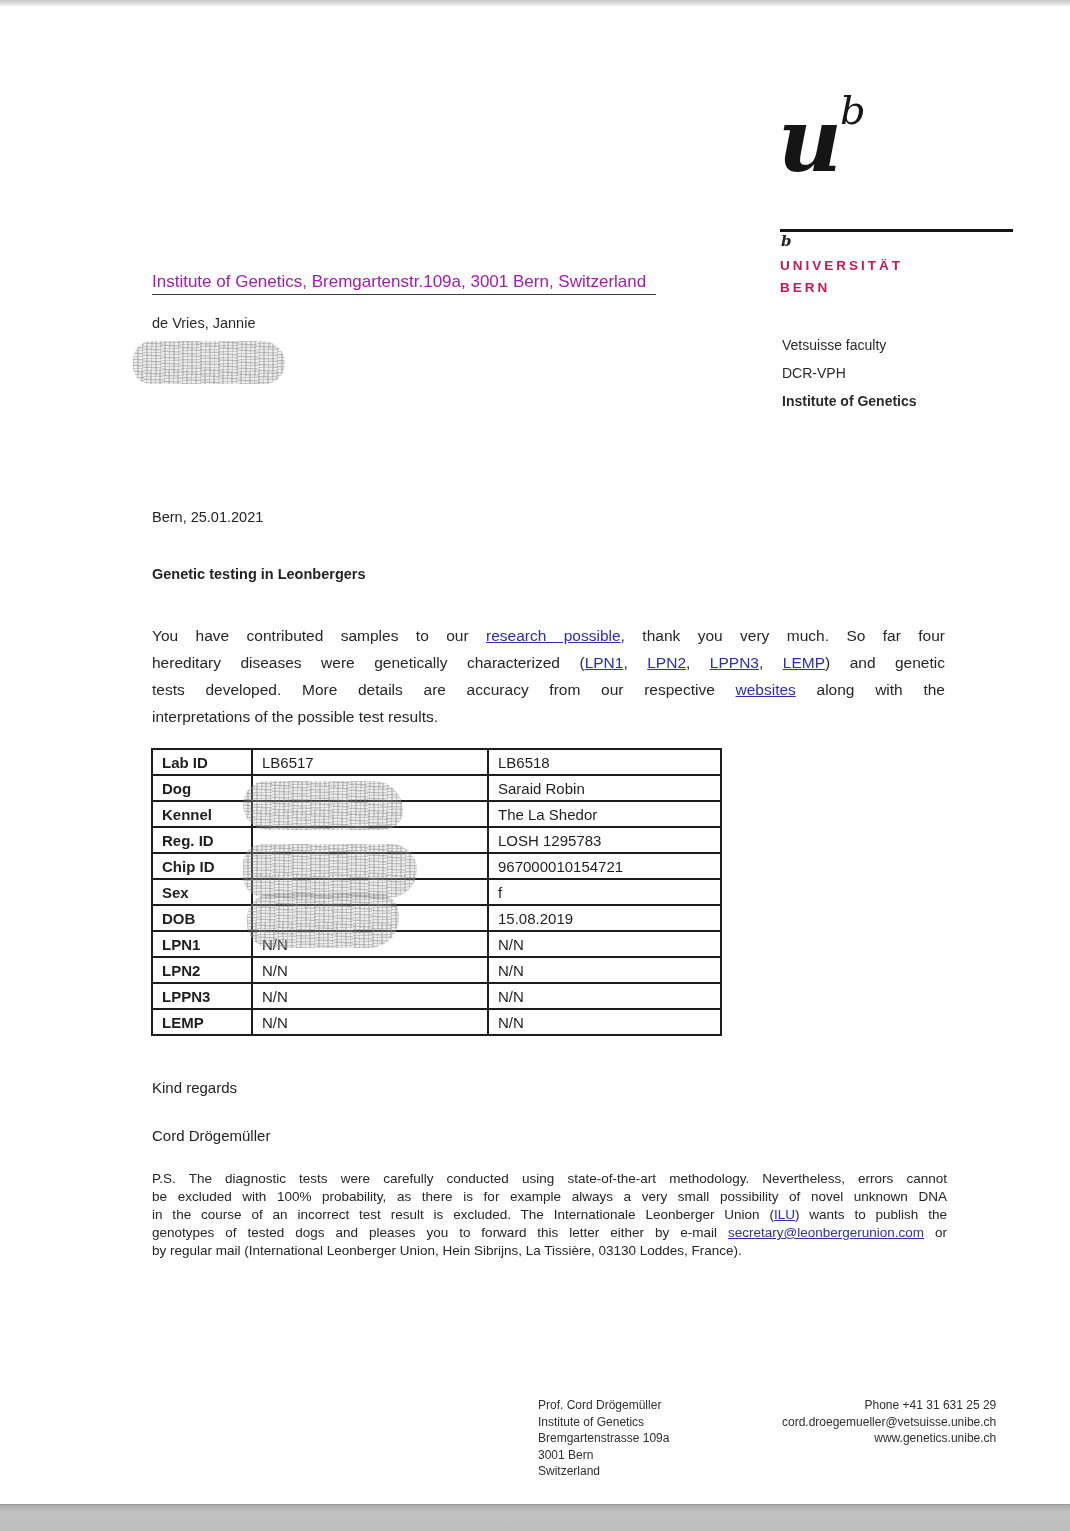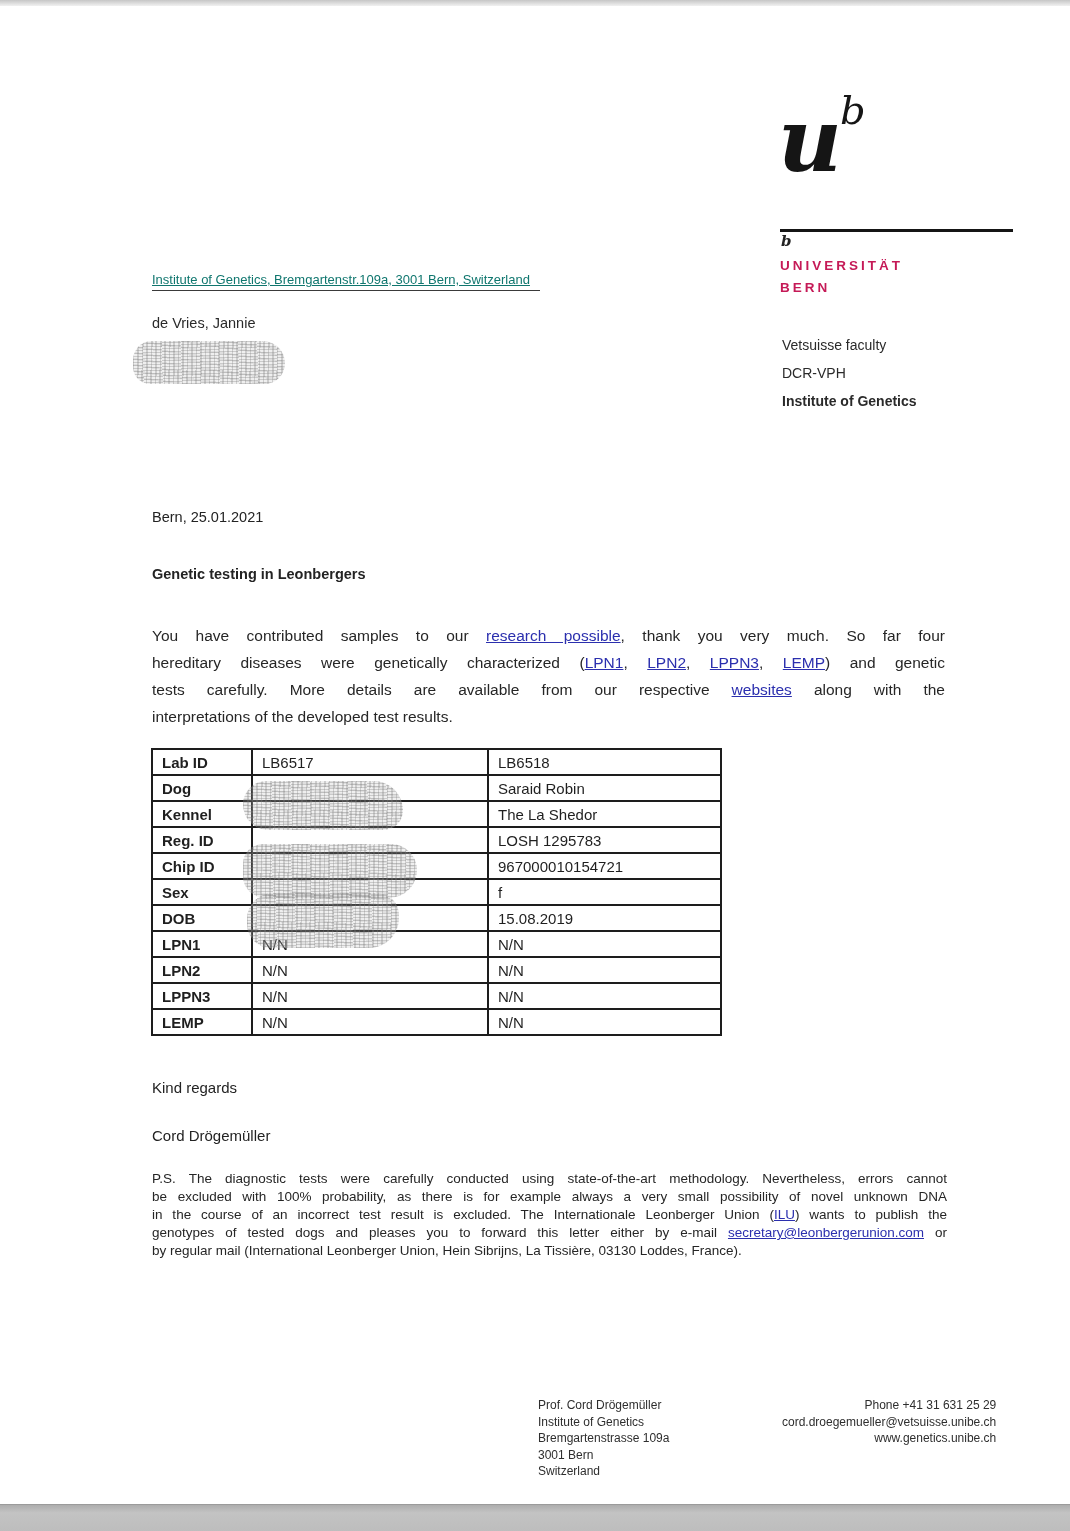--- a/index.html
+++ b/index.html
@@ -54,21 +54,21 @@
   
   .org-block {
     position:absolute; left:782px; top:331px;
     font-size:14px; line-height:28px; color:#2a2a2a;
   }
   .org-block .b { font-weight:700; }
 
   
   .sender {
     position:absolute; left:152px; top:272px;
-    font-size:13px; color:#0f766e;text-decoration:underline;
+    font-size:17px; color:#a21caf;
   }
   .sender span {
     border-bottom:1.5px solid #3a3a3a;
     padding:0 10px 3px 0;
   }
   .recipient {
     position:absolute; left:152px; top:315px;
     font-size:14.5px; color:#2a2a2a;
   }
 
@@ -167,22 +167,22 @@
   </div>
   <div class="recipient">de Vries, Jannie</div>
   <div class="scribble scr-a"></div>
 
   <div class="date-line">Bern, 25.01.2021</div>
   <div class="subject">Genetic testing in Leonbergers</div>
 
   <div class="intro jlines">
       <div><span>You have contributed samples to our </span><a class="lnk" href="#">research possible</a><span>, thank you very much. So far four</span></div>
       <div><span>hereditary diseases were genetically characterized (</span><a class="lnk" href="#">LPN1</a><span>, </span><a class="lnk" href="#">LPN2</a><span>, </span><a class="lnk" href="#">LPPN3</a><span>, </span><a class="lnk" href="#">LEMP</a><span>) and genetic</span></div>
-      <div><span>tests carefully. More details are available from our respective </span><a class="lnk" href="#">websites</a><span> along with the</span></div>
-      <div><span>interpretations of the developed test results.</span></div>
+      <div><span>tests developed. More details are accuracy from our respective </span><a class="lnk" href="#">websites</a><span> along with the</span></div>
+      <div><span>interpretations of the possible test results.</span></div>
     </div>
 
   <div class="tblwrap">
     <table class="results">
       <tbody id="results-body">
           <tr>
             <td class="lab">Lab ID</td>
             <td class="c1">LB6517</td>
             <td class="c2">LB6518</td>
           </tr>

